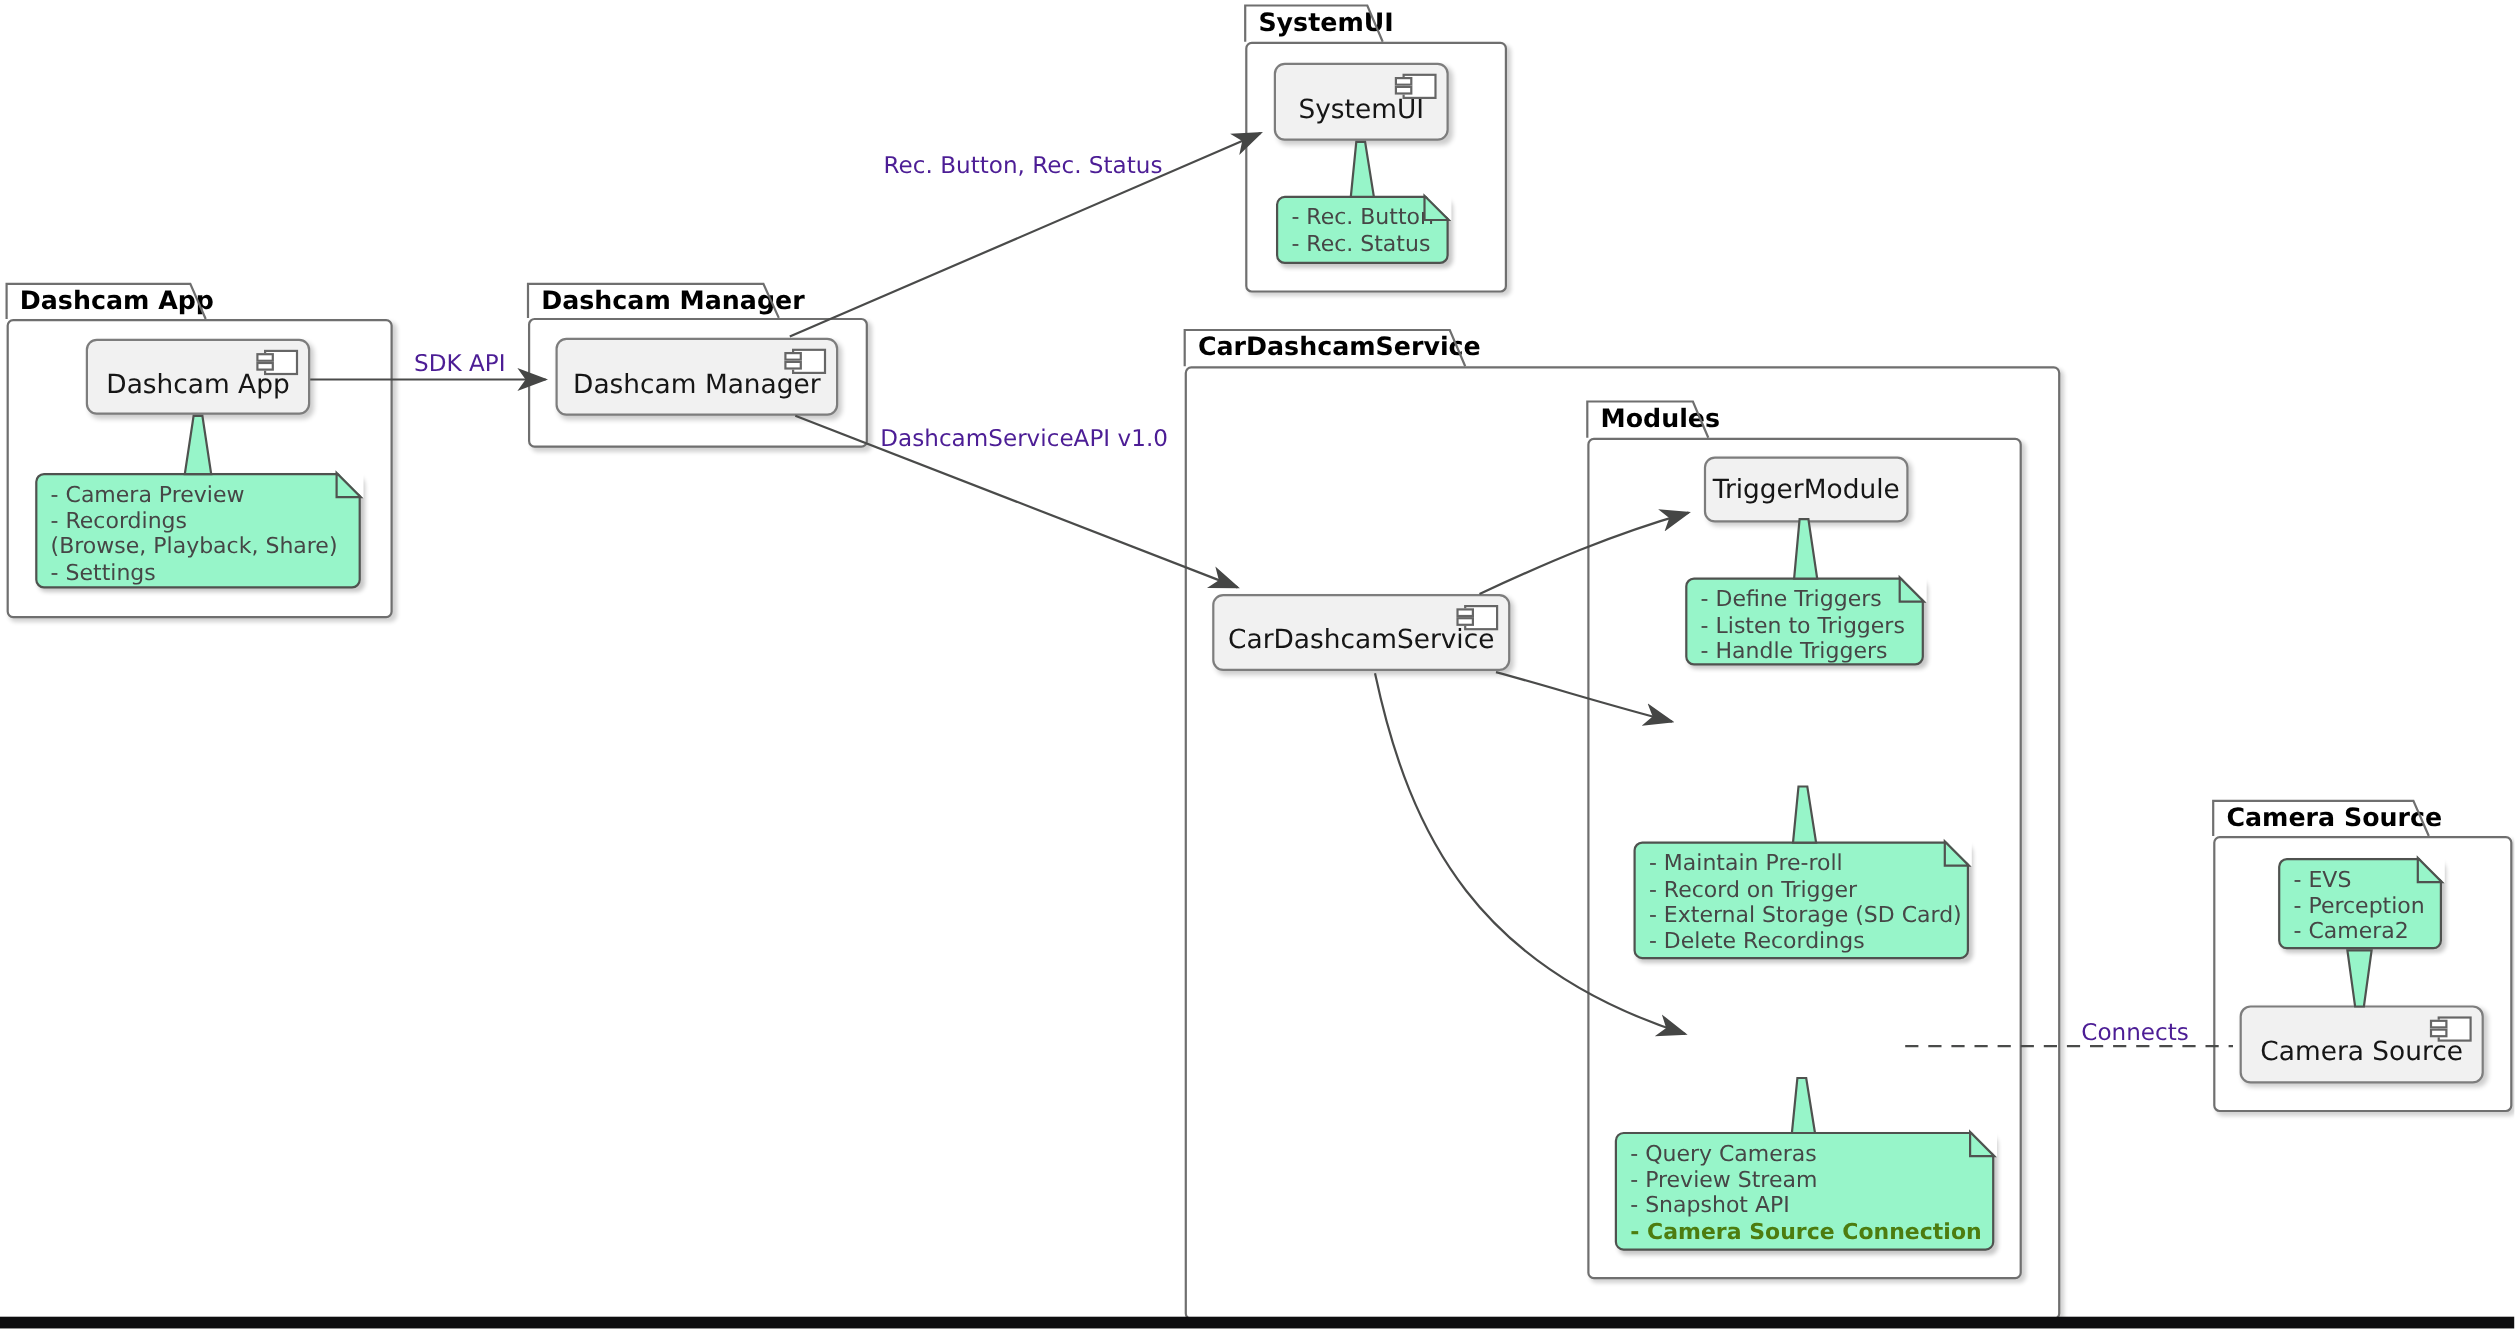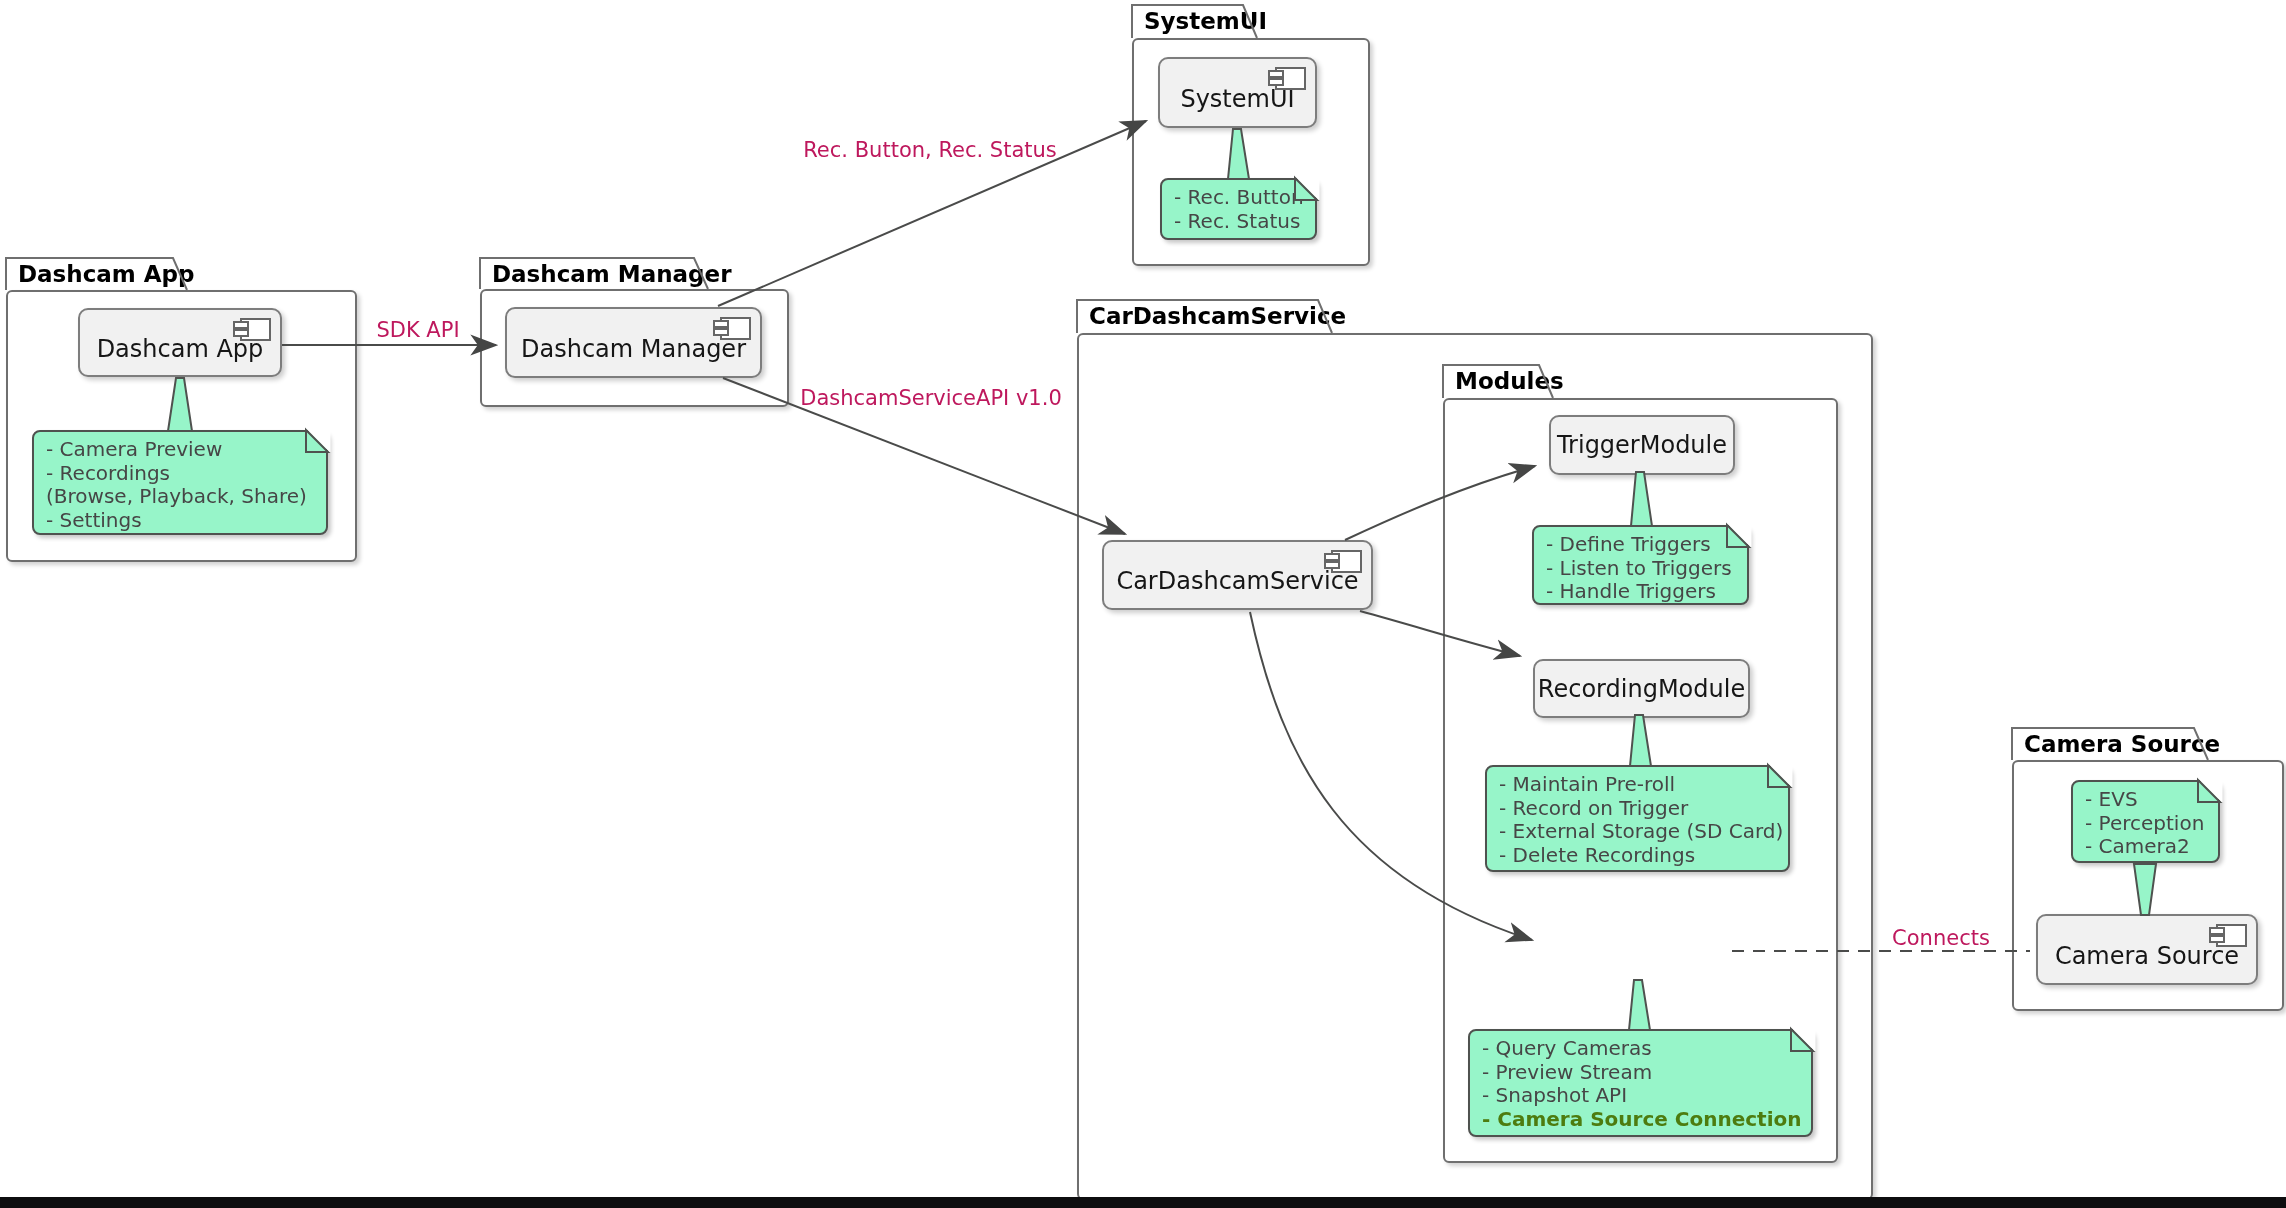--- a/index.html
+++ b/index.html
@@ -29,21 +29,21 @@
   .cicon::after{top:9px;}
   
   .note{
     position:absolute;background:#97F5C9;border:2px solid #4F524F;border-radius:8px;
     box-shadow:3px 3px 4px rgba(0,0,0,0.22);box-sizing:border-box;
     padding:6px 12px;font-size:20px;line-height:23.5px;color:#464646;white-space:nowrap;
   }
   .note .bold{font-weight:bold;color:#4d7c0f;}
   
   .edge-label{
-    position:absolute;transform:translate(-50%,-50%);font-size:21px;color:#be185d;white-space:nowrap;
+    position:absolute;transform:translate(-50%,-50%);font-size:21px;color:#4c1d95;white-space:nowrap;
   }
   
   #overlay{position:absolute;left:0;top:0;pointer-events:none;}
   
   #bottom-bar{position:absolute;left:0;top:1197px;width:2286px;height:11px;background:#0D0D0F;}
 </style>
 </head>
 <body>
 
 <div id="canvas">
@@ -73,23 +73,20 @@
   <div class="comp has-icon" style="left:1158px;top:57px;width:159px;height:71px;">
     <span class="cicon"></span>
     <span>SystemUI</span>
   </div>
   <div class="comp has-icon" style="left:1102px;top:540px;width:271px;height:70px;">
     <span class="cicon"></span>
     <span>CarDashcamService</span>
   </div>
   <div class="comp" style="left:1549px;top:415px;width:182px;height:56px;">
     <span>TriggerModule</span>
-  </div>
-  <div class="comp" style="left:1533px;top:659px;width:213px;height:55px;">
-    <span>RecordingModule</span>
   </div>
   <div class="comp has-icon" style="left:2036px;top:914px;width:222px;height:71px;">
     <span class="cicon"></span>
     <span>Camera Source</span>
   </div>
 
   <div class="note" style="left:32px;top:430px;width:296px;height:105px;">
     <div>- Camera Preview</div>
     <div>- Recordings</div>
     <div>(Browse, Playback, Share)</div>

